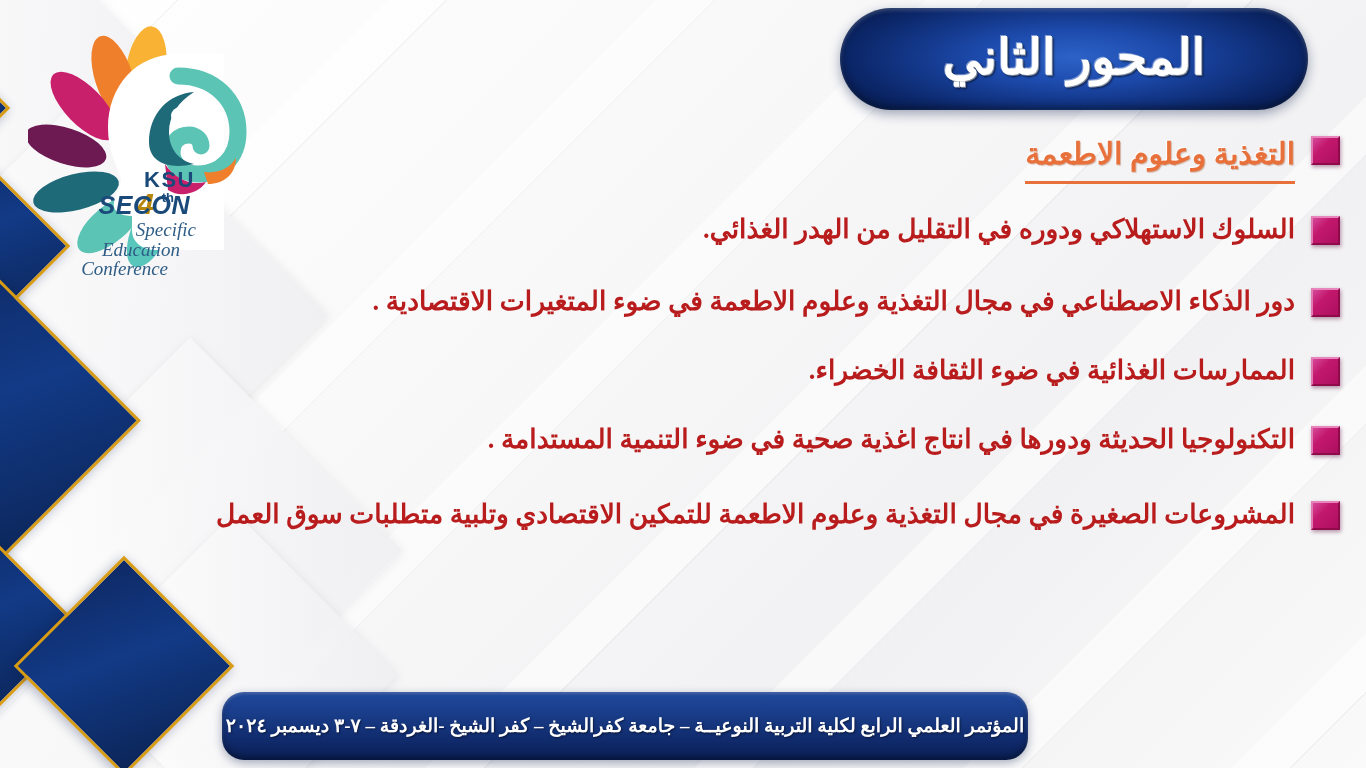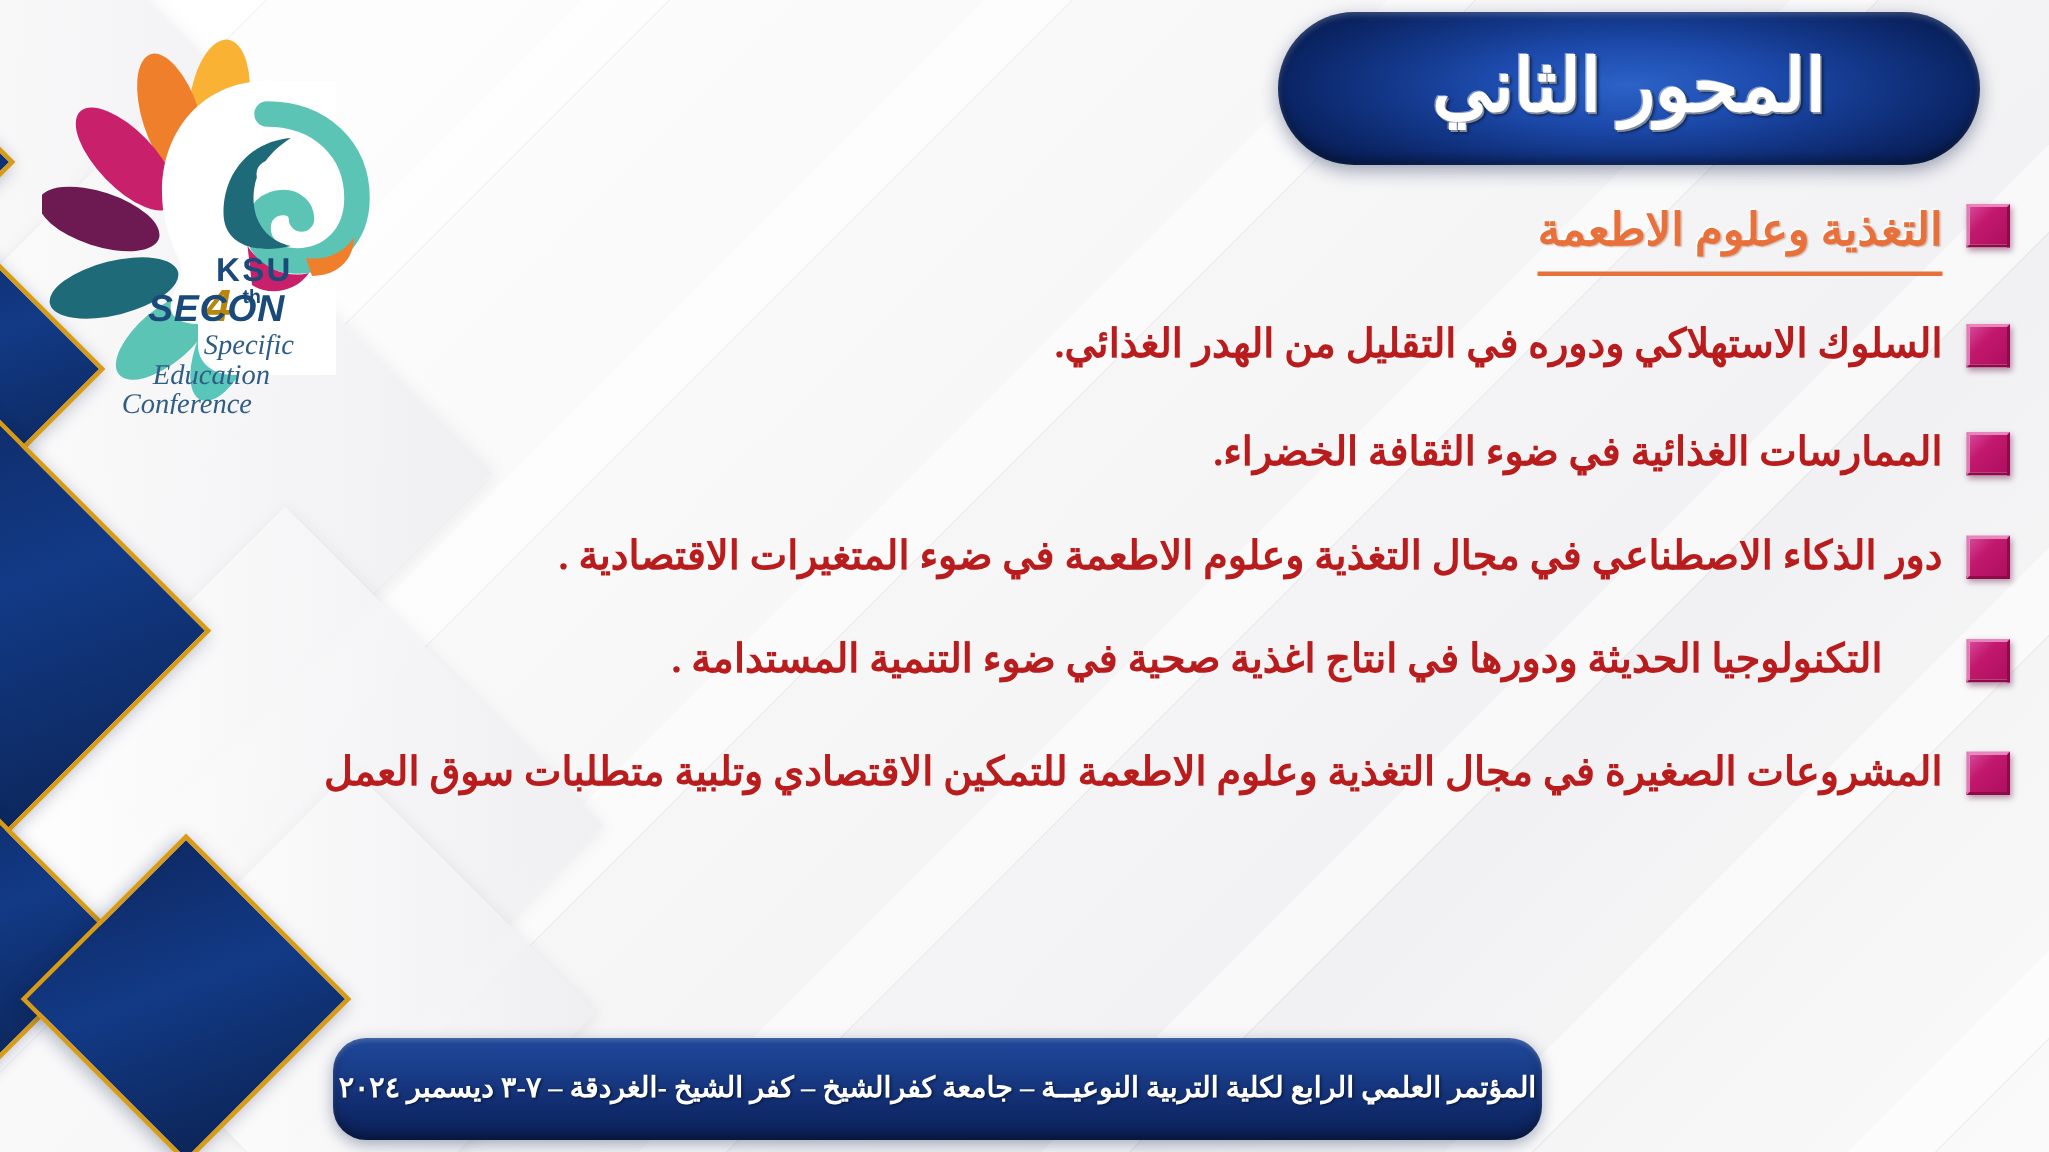--- a/index.html
+++ b/index.html
@@ -70,21 +70,21 @@
     left: 28px;
     top: 24px;
     width: 248px;
     height: 252px;
   }
   .logo-svg { width: 100%; height: 100%; display: block; }
 
   
   .title-pill {
     position: absolute;
-    right: 46px;
+    right: 58px;
     top: 8px;
     width: 468px;
     height: 102px;
     border-radius: 54px;
     background:
       radial-gradient(ellipse at 50% 45%, #2f63c4 0%, #1b49a6 30%, #123druid 31%, #0d2f77 62%, #081e52 100%);
     background:
       radial-gradient(ellipse 62% 80% at 50% 48%, #2d62c6 0%, #1d4bad 32%, #123585 58%, #0a2361 82%, #061a4a 100%);
     box-shadow:
       0 4px 12px rgba(10,25,70,0.38),
@@ -160,21 +160,21 @@
     display: inline-block;
     border-bottom: 3px solid #e8703a;
     padding-bottom: 5px;
   }
 
   
   .row.r0 { margin-bottom: 26px; }
   .row.r1 { margin-bottom: 32px; }
   .row.r2 { margin-bottom: 30px; }
   .row.r3 { margin-bottom: 30px; }
-  .row.r4 { margin-bottom: 26px; gap: 40px; }
+  .row.r4 { margin-bottom: 26px; }
   .row.r5 { margin-bottom: 0; margin-top: 36px; }
 
   
   .footer {
     position: absolute;
     left: 222px;
     top: 692px;
     width: 806px;
     height: 68px;
     border-radius: 22px;
@@ -269,28 +269,28 @@
     <div class="row heading r0">
       <span class="sq"></span>
       <div class="txt"><span class="u">التغذية وعلوم الاطعمة</span></div>
     </div>
 
     <div class="row r1">
       <span class="sq"></span>
       <div class="txt">السلوك الاستهلاكي ودوره في التقليل من الهدر الغذائي.</div>
     </div>
 
+    <div class="row r3">
+      <span class="sq"></span>
+      <div class="txt">دور الذكاء الاصطناعي في مجال التغذية وعلوم الاطعمة في ضوء المتغيرات الاقتصادية .</div>
+    </div>
+
     <div class="row r2">
       <span class="sq"></span>
       <div class="txt">الممارسات الغذائية في ضوء الثقافة الخضراء.</div>
-    </div>
-
-    <div class="row r3">
-      <span class="sq"></span>
-      <div class="txt">دور الذكاء الاصطناعي في مجال التغذية وعلوم الاطعمة في ضوء المتغيرات الاقتصادية .</div>
     </div>
 
     <div class="row r4">
       <span class="sq"></span>
       <div class="txt">التكنولوجيا الحديثة ودورها في انتاج اغذية صحية في ضوء التنمية المستدامة .</div>
     </div>
 
     <div class="row r5">
       <span class="sq"></span>
       <div class="txt">المشروعات الصغيرة في مجال التغذية وعلوم الاطعمة للتمكين الاقتصادي وتلبية متطلبات سوق العمل</div>

